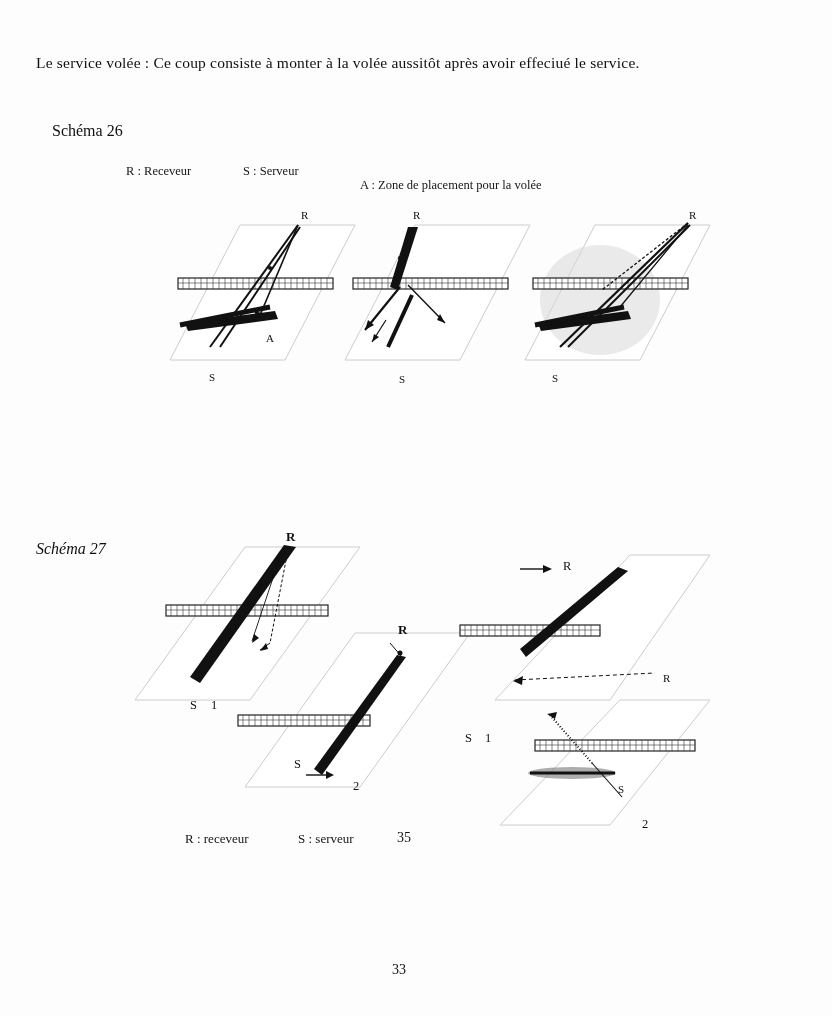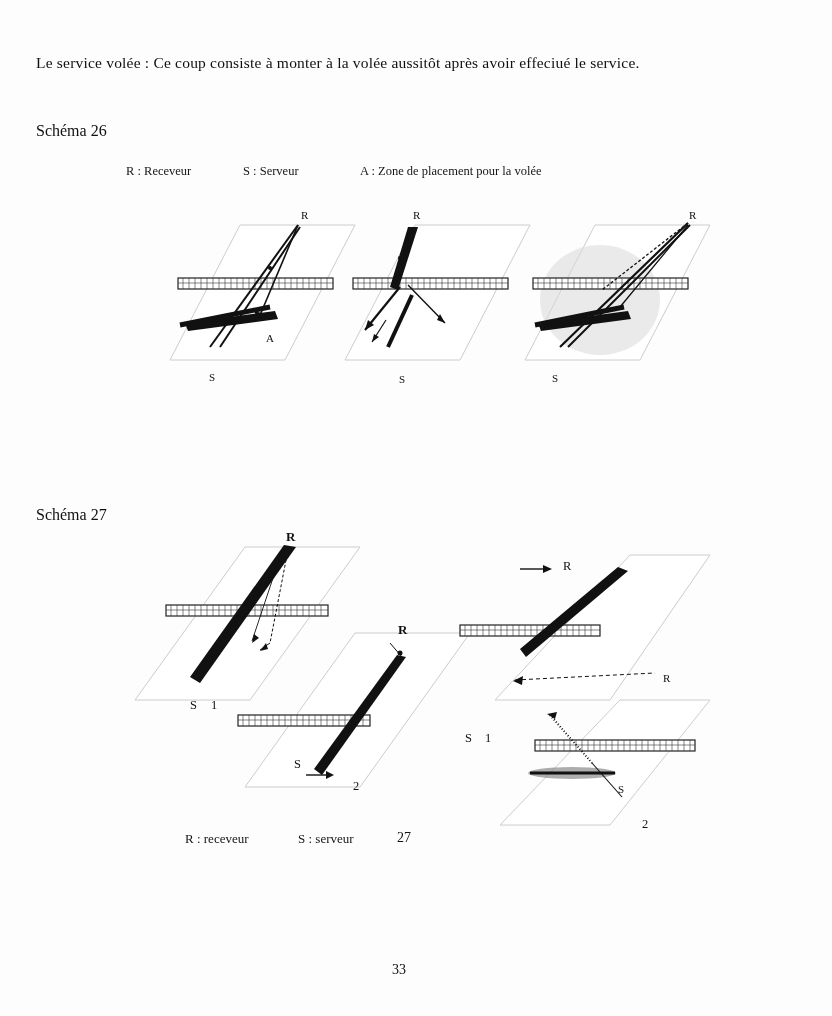--- a/index.html
+++ b/index.html
@@ -71,25 +71,25 @@
   .lbl.med { font-size: 12.5px; }
   svg { display: block; }
 </style>
 </head>
 <body>
 
 <div class="page">
 
   <div class="para" style="left:36px; top:50px; width:760px;">Le service volée : Ce coup consiste à monter à la volée aussitôt après avoir effeciué le service.</div>
 
-  <div class="schema-label" style="left:36px; top:122px;">Schéma 26</div>
+  <div class="schema-label" style="left:52px; top:122px;">Schéma 26</div>
 
   <div class="legend" style="left:126px; top:164px;">R : Receveur</div>
   <div class="legend" style="left:243px; top:164px;">S : Serveur</div>
-  <div class="legend" style="left:360px; top:164px;">A : Zone de placement pour la volée</div>
+  <div class="legend" style="left:360px; top:178px;">A : Zone de placement pour la volée</div>
 
   <div class="fig" style="left:150px; top:195px; width:580px; height:200px;">
     <svg width="580" height="200" viewBox="0 0 580 200">
 
       <g>
         <polygon points="90,30 205,30 135,165 20,165" fill="#ffffff" stroke="#cccccc" stroke-width="1"></polygon>
 
         <rect x="28" y="83" width="155" height="11" fill="#ffffff" stroke="#222222" stroke-width="1.2"></rect>
         <g stroke="#333333" stroke-width="0.6">
           <line x1="33" y1="83" x2="33" y2="94"></line>
@@ -216,21 +216,21 @@
     <div class="lbl" style="left:151px; top:14px;">R</div>
     <div class="lbl" style="left:59px; top:176px;">S</div>
     <div class="lbl" style="left:116px; top:137px;">A</div>
     <div class="lbl" style="left:263px; top:14px;">R</div>
     <div class="lbl" style="left:249px; top:178px;">S</div>
     <div class="lbl" style="left:539px; top:14px;">R</div>
     <div class="lbl" style="left:402px; top:177px;">S</div>
   </div>
 
 
-  <div class="schema-label" style="left:36px; top:506px;">Schéma 27</div>
+  <div class="schema-label" style="left:36px; top:540px;font-style:italic;">Schéma 27</div>
 
   <div class="fig" style="left:110px; top:525px; width:610px; height:325px;">
     <svg width="610" height="325" viewBox="0 0 610 325">
 
       <g>
         <polygon points="135,22 250,22 140,175 25,175" fill="#ffffff" stroke="#cccccc" stroke-width="1"></polygon>
         <rect x="56" y="80" width="162" height="11" fill="#ffffff" stroke="#222222" stroke-width="1.2"></rect>
         <g stroke="#333333" stroke-width="0.6">
           <line x1="61" y1="80" x2="61" y2="91"></line>
             <line x1="67" y1="80" x2="67" y2="91"></line>
@@ -386,18 +386,18 @@
     <div class="lbl med" style="left:453px; top:34px;">R</div>
     <div class="lbl med" style="left:355px; top:206px;">S</div>
     <div class="lbl med" style="left:375px; top:206px;">1</div>
     <div class="lbl" style="left:553px; top:147px;">R</div>
     <div class="lbl" style="left:508px; top:258px;">S</div>
     <div class="lbl med" style="left:532px; top:292px;">2</div>
   </div>
 
   <div class="figcaption" style="left:185px; top:831px;">R : receveur</div>
   <div class="figcaption" style="left:298px; top:831px;">S : serveur</div>
-  <div class="figcaption" style="left:397px; top:830px; font-size:14px;">27</div>
+  <div class="figcaption" style="left:397px; top:830px; font-size:14px;">35</div>
 
 
   <div class="pagenum" style="top:962px;">33</div>
 
 </div>
 
 </body></html>

